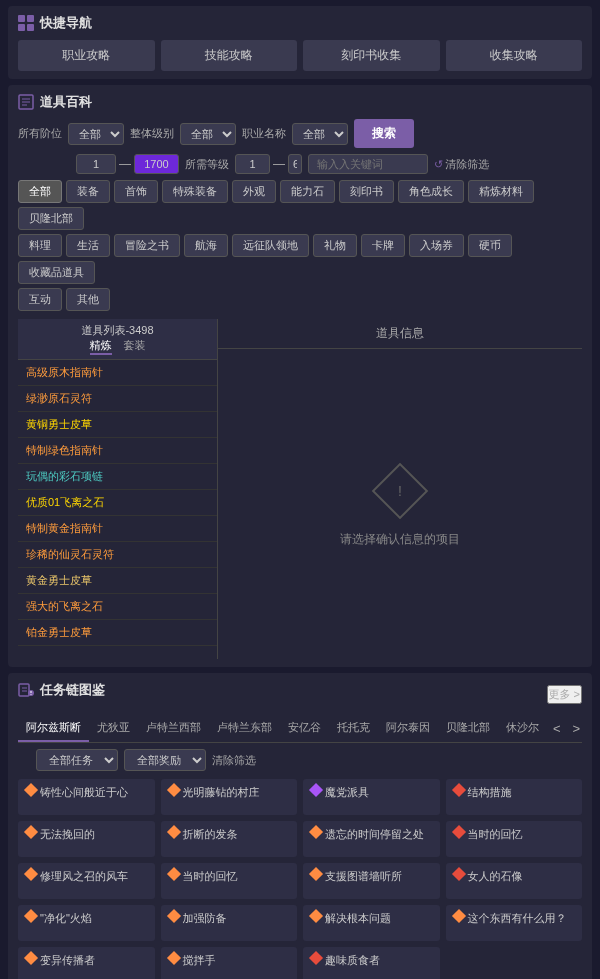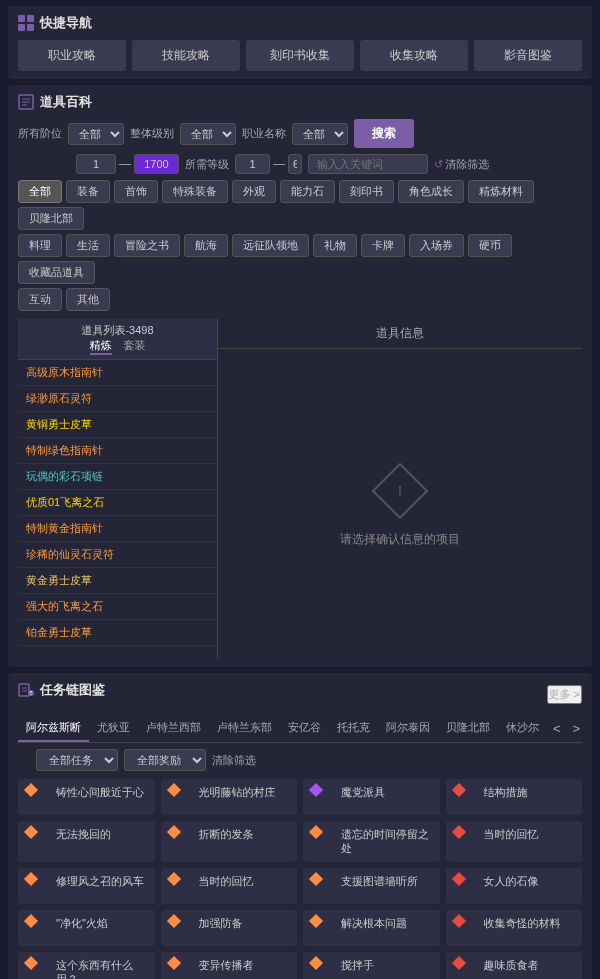--- a/index.html
+++ b/index.html
@@ -299,21 +299,21 @@
       gap: 6px;
     }
     .quest-item {
       background: #2e2e45;
       border-radius: 3px;
       padding: 6px 8px;
       font-size: 11px;
       cursor: pointer;
       display: flex;
       align-items: flex-start;
-      gap: 20px;
+      gap: 4px;
       min-height: 36px;
     }
     .diamond-icon {
       width: 10px;
       height: 10px;
       transform: rotate(45deg);
       display: inline-block;
       flex-shrink: 0;
     }
     .diamond-orange { background: #ff8c42; }
@@ -332,21 +332,20 @@
       <rect x="0" y="9" width="7" height="7" fill="#7b5ea7" rx="1"></rect>
       <rect x="9" y="9" width="7" height="7" fill="#7b5ea7" rx="1"></rect>
     </svg>
     <span>快捷导航</span>
   </div>
   <div class="quick-nav-grid">
     <button class="quick-nav-btn">职业攻略</button>
     <button class="quick-nav-btn">技能攻略</button>
     <button class="quick-nav-btn">刻印书收集</button>
     <button class="quick-nav-btn">收集攻略</button>
-    <button class="quick-nav-btn">影音图鉴</button>
   </div>
 </div>
 
 <div class="section">
   <div class="section-title">
     <svg width="16" height="16" viewBox="0 0 16 16">
       <rect x="1" y="1" width="14" height="14" fill="none" stroke="#7b5ea7" stroke-width="1.5" rx="1"></rect>
       <line x1="4" y1="5" x2="12" y2="5" stroke="#7b5ea7" stroke-width="1"></line>
       <line x1="4" y1="8" x2="12" y2="8" stroke="#7b5ea7" stroke-width="1"></line>
       <line x1="4" y1="11" x2="9" y2="11" stroke="#7b5ea7" stroke-width="1"></line>
@@ -578,24 +577,20 @@
       <span class="quest-name">"净化"火焰</span>
     </div>
     <div class="quest-item">
       <span class="diamond-icon diamond-orange"></span>
       <span class="quest-name">加强防备</span>
     </div>
     <div class="quest-item">
       <span class="diamond-icon diamond-orange"></span>
       <span class="quest-name">解决根本问题</span>
     </div>
-    <div class="quest-item">
-      <span class="diamond-icon diamond-red"></span>
-      <span class="quest-name">收集奇怪的材料</span>
-    </div>
 
     <div class="quest-item">
       <span class="diamond-icon diamond-orange"></span>
       <span class="quest-name">这个东西有什么用？</span>
     </div>
     <div class="quest-item">
       <span class="diamond-icon diamond-orange"></span>
       <span class="quest-name">变异传播者</span>
     </div>
     <div class="quest-item">

